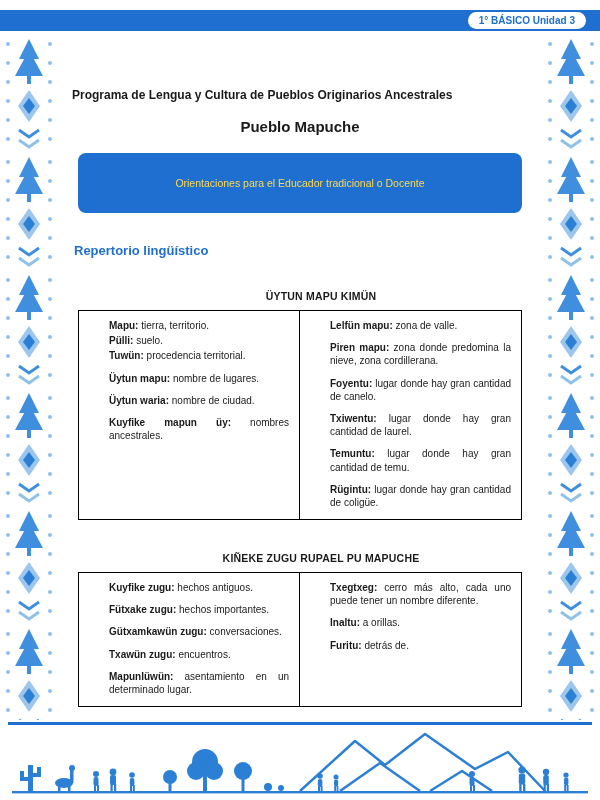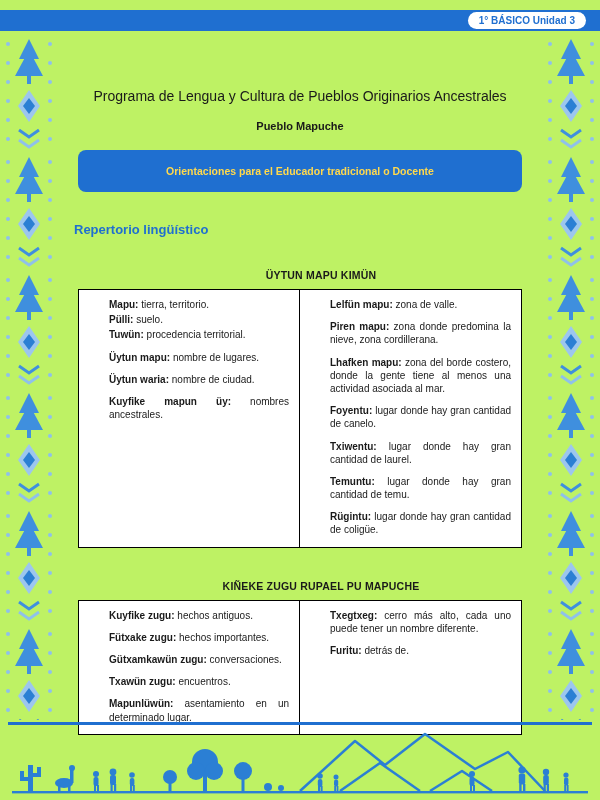--- a/index.html
+++ b/index.html
@@ -1,33 +1,33 @@
 <!DOCTYPE html>
 <html><head>
 <meta charset="utf-8">
 <style>
   html,body{margin:0;padding:0;background:#e8e8e8;font-family:"Liberation Sans",sans-serif;}
-  .page{position:relative;width:600px;height:800px;background:#bef264;margin:0 auto;overflow:hidden;color:#1a1a1a;}
+  .page{position:relative;width:600px;height:800px;background:#ffffff;margin:0 auto;overflow:hidden;color:#1a1a1a;}
 
   
   .top-bar{position:absolute;top:10px;left:0;width:100%;height:21px;background:#1f6fd0;}
   .unit-badge{position:absolute;top:12px;right:14px;background:#fff;color:#1f6fd0;
     font-weight:bold;font-size:10px;line-height:15px;padding:1px 11px;border-radius:9px;}
 
   
   .ornament{position:absolute;top:36px;width:54px;height:684px;}
   .ornament.left{left:2px;}
   .ornament.right{right:2px;}
 
   
   .content{position:absolute;left:72px;top:88px;width:456px;}
-  .doc-title{font-size:14px;font-weight:normal;text-align:center;margin:0 0 16px 0;}
-  .doc-subtitle{font-size:11px;font-weight:bold;text-align:center;margin:0 0 18px 0;}
-  .banner{background:#1f6fd0;border-radius:8px;margin:8px 6px;padding:15px 10px;text-align:center;
-    color:#ffd94d;font-weight:bold;font-size:10.5px;}
+  .doc-title{font-size:12px;font-weight:bold;margin:0 0 16px 0;}
+  .doc-subtitle{font-size:15px;font-weight:bold;text-align:center;margin:0 0 18px 0;}
+  .banner{background:#1f6fd0;border-radius:8px;margin:8px 6px;padding:24px 10px;text-align:center;
+    color:#ffd94d;font-weight:normal;font-size:10.5px;}
   .section-title{color:#1f6fd0;font-weight:bold;font-size:13px;margin:30px 0 0 2px;}
   .table-heading{font-weight:bold;font-size:10.5px;margin:32px 0 8px 42px;letter-spacing:.2px;text-align:center;}
   .vocab-table{display:flex;border:1.4px solid #000;margin:0 6px;background:#fff;}
   .cell{width:50%;padding:8px 10px 10px 10px;font-size:10px;line-height:1.32;box-sizing:border-box;}
   .cell.first{border-right:1.2px solid #000;}
   .entry{margin:0 0 9px 0;text-align:justify;padding-left:20px;}
   .entry.tight{margin-bottom:2px;}
   .entry:last-child{margin-bottom:0;}
   .entry b{font-weight:bold;}
 
@@ -111,39 +111,39 @@
         <p class="entry tight"><b>Mapu:</b> <span>tierra, territorio.</span></p>
         <p class="entry tight"><b>Pülli:</b> <span>suelo.</span></p>
         <p class="entry"><b>Tuwün:</b> <span>procedencia territorial.</span></p>
         <p class="entry"><b>Üytun mapu:</b> <span>nombre de lugares.</span></p>
         <p class="entry"><b>Üytun waria:</b> <span>nombre de ciudad.</span></p>
         <p class="entry"><b>Kuyfike mapun üy:</b> <span>nombres ancestrales.</span></p>
       </div>
       <div class="cell">
         <p class="entry"><b>Lelfün mapu:</b> <span>zona de valle.</span></p>
         <p class="entry"><b>Piren mapu:</b> <span>zona donde predomina la nieve, zona cordillerana.</span></p>
-        <p class="entry"><b>Lhafken mapu:</b> <span>zona del borde costero, donde la gente tiene al menos una actividad asociada al mar.</span></p>
         <p class="entry"><b>Foyentu:</b> <span>lugar donde hay gran cantidad de canelo.</span></p>
         <p class="entry"><b>Txiwentu:</b> <span>lugar donde hay gran cantidad de laurel.</span></p>
         <p class="entry"><b>Temuntu:</b> <span>lugar donde hay gran cantidad de temu.</span></p>
         <p class="entry"><b>Rügintu:</b> <span>lugar donde hay gran cantidad de coligüe.</span></p>
       </div>
     </div>
 
     <div class="table-heading">KIÑEKE ZUGU RUPAEL PU MAPUCHE</div>
     <div class="vocab-table">
       <div class="cell first">
         <p class="entry"><b>Kuyfike zugu:</b> <span>hechos antiguos.</span></p>
         <p class="entry"><b>Fütxake zugu:</b> <span>hechos importantes.</span></p>
         <p class="entry"><b>Gütxamkawün zugu:</b> <span>conversaciones.</span></p>
         <p class="entry"><b>Txawün zugu:</b> <span>encuentros.</span></p>
         <p class="entry"><b>Mapunlüwün:</b> <span>asentamiento en un determinado lugar.</span></p>
       </div>
       <div class="cell">
         <p class="entry"><b>Txegtxeg:</b> <span>cerro más alto, cada uno puede tener un nombre diferente.</span></p>
+        <p class="entry"><b>Inaltu:</b> <span>a orillas.</span></p>
         <p class="entry"><b>Furitu:</b> <span>detrás de.</span></p>
       </div>
     </div>
   </div>
 
   <div class="footer-divider"></div>
 
   <svg class="footer-art" viewBox="0 0 600 75" aria-hidden="true">
     <g fill="#2b7fd4">
 

